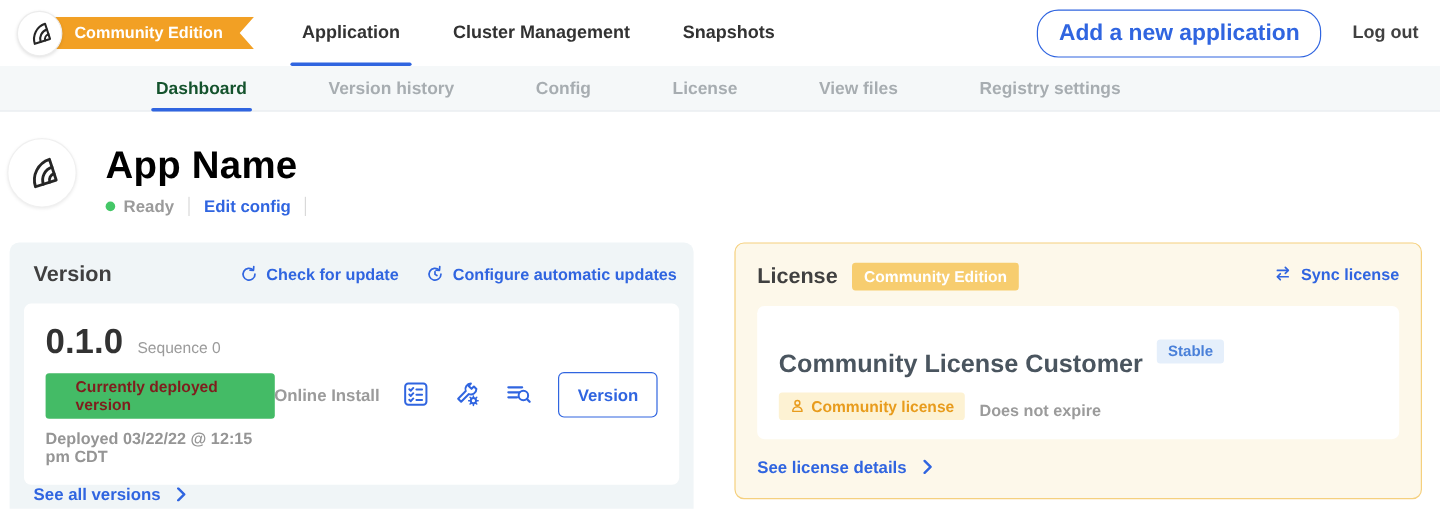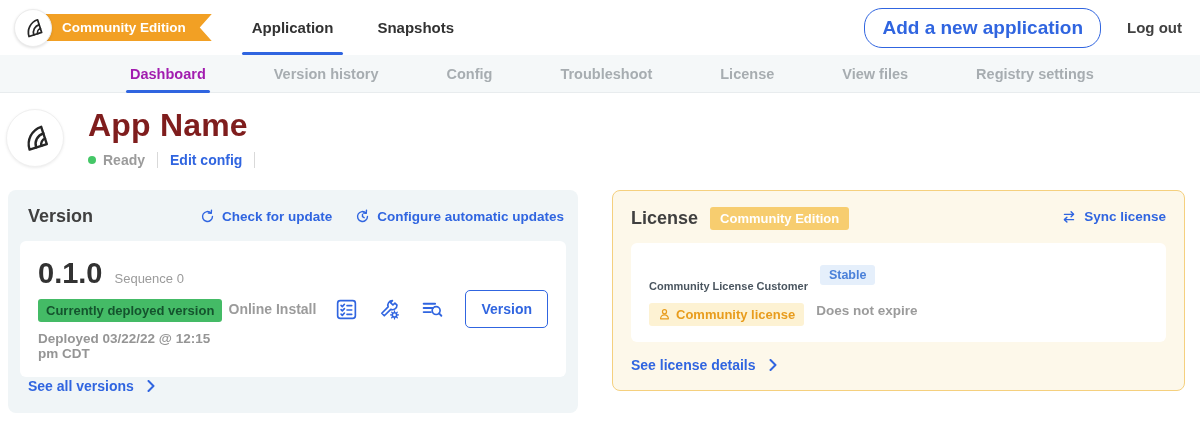--- a/index.html
+++ b/index.html
@@ -74,40 +74,40 @@
     background: #f5f8f9;
     border-bottom: 1px solid #e8ecee;
     display: flex; align-items: center;
     padding-left: 130px; gap: 68px;
   }
   .subnav-item {
     font-size: 14.5px; font-weight: 600; color: #a7adb1;
     text-decoration: none; height: 38px; display: flex; align-items: center;
     position: relative; cursor: pointer; white-space: nowrap;
   }
-  .subnav-item.active { color: #a21caf; }
+  .subnav-item.active { color: #14532d; }
   .subnav-item.active::after {
     content: ""; position: absolute; left: -4px; right: -4px; bottom: 0;
     height: 3px; background: #3065e0; border-radius: 2px;
   }
   
   .app-header {
     display: flex; align-items: center;
     padding: 14px 10px 10px 6px;
   }
   .app-icon-circle {
     width: 58px; height: 58px; border-radius: 50%;
     background: #ffffff; border: 1px solid #f0f0f0;
     box-shadow: 0 1px 3px rgba(0,0,0,.08);
     display: flex; align-items: center; justify-content: center;
     flex: none;
   }
   .app-icon-circle svg { transform: rotate(-18deg); }
   .app-header-text { margin-left: 24px; }
-  .app-name { font-size: 32px; font-weight: 700; color: #7f1d1d; letter-spacing: .2px; }
+  .app-name { font-size: 32px; font-weight: 700; color: #000000; letter-spacing: .2px; margin-top: 12px; }
   .status-row { display: flex; align-items: center; margin-top: 8px; justify-content: space-between; }
   .status-dot { width: 8px; height: 8px; border-radius: 50%; background: #44c767; flex: none; }
   .status-text { font-size: 14px; font-weight: 600; color: #9b9b9b; margin-left: 7px; }
   .v-divider { width: 1px; height: 16px; background: #d9d9d9; margin: 0 12px; }
   .edit-config-link { font-size: 14px; font-weight: 700; color: #3065e0; text-decoration: none; cursor: pointer; }
   
   .cards-row { display: flex; align-items: flex-start; gap: 34px; padding: 12px 0 0 8px; }
   .card-title { font-size: 18px; font-weight: 700; color: #404040; }
   .icon-link {
     display: inline-flex; align-items: center; gap: 6px;
@@ -131,23 +131,23 @@
   .version-inner {
     background: #ffffff; border-radius: 6px; margin-top: 14px;
     padding: 16px 18px; display: flex; align-items: center;
   }
   .version-left { }
   .version-number-row { display: flex; align-items: baseline; gap: 12px; }
   .version-number { font-size: 29px; font-weight: 700; color: #323232; }
   .sequence-label { font-size: 13px; font-weight: 500; color: #9b9b9b; }
   .deployed-badge {
     display: inline-block; margin-top: 9px;
-    background: #44bb66; color: #14532d;
+    background: #44bb66; color: #7f1d1d;
     font-size: 13px; font-weight: 700;
-    padding: 4px 8px; border-radius: 3px;
+    padding: 4px 25px; border-radius: 3px;
   }
   .deployed-text { margin-top: 9px; font-size: 13.5px; font-weight: 600; color: #959595; }
   .version-right { margin-left: auto; display: flex; align-items: center; gap: 14px; }
   .install-type { font-size: 14px; font-weight: 600; color: #9b9b9b; white-space: nowrap; margin-right: 2px; }
   .icon-btn { background: none; border: none; padding: 2px; cursor: pointer; display: flex; align-items: center; }
   .redeploy-btn {
     background: #ffffff; border: 1.5px solid #3065e0; color: #3065e0;
     font-family: "Liberation Sans", sans-serif;
     font-size: 14px; font-weight: 700;
     border-radius: 5px; padding: 10px 15px; cursor: pointer; margin-left: 4px;
@@ -165,27 +165,27 @@
     background: #f7cd6f; color: #ffffff;
     font-size: 13px; font-weight: 700;
     padding: 4px 10px; border-radius: 3px;
   }
   .license-card-header .sync-wrap { margin-left: auto; }
   .license-inner {
     background: #ffffff; border-radius: 6px; margin-top: 13px;
     padding: 14px 18px 16px 18px;
   }
   .customer-row { display: flex; align-items: center; gap: 12px; }
-  .customer-name { font-size: 11px; font-weight: 700; color: #4a555f; margin-top: 23px; }
+  .customer-name { font-size: 21px; font-weight: 700; color: #4a555f; margin-top: 23px; }
   .channel-badge {
     background: #e5effb; color: #4a80d9;
     font-size: 12.5px; font-weight: 600;
     padding: 3px 9px; border-radius: 3px;
   }
-  .license-meta-row { display: flex; align-items: flex-start; margin-top: 11px; gap: 12px; }
+  .license-meta-row { display: flex; align-items: flex-end; margin-top: 11px; gap: 12px; }
   .license-type-badge {
     display: inline-flex; align-items: center; gap: 5px;
     background: #fdf2d3; color: #e89c1d;
     font-size: 13px; font-weight: 700;
     padding: 4px 9px; border-radius: 3px;
   }
   .expiry-text { font-size: 13.5px; font-weight: 600; color: #9b9b9b; }
   .license-details-link { margin-top: 15px; }
 </style>
 </head>
@@ -200,34 +200,34 @@
           <path d="M10.5 19.5 A9 9 0 0 1 19.5 10.5"></path>
           <path d="M15 19.5 A4.5 4.5 0 0 1 19.5 15"></path>
         </svg>
       </span>
     </div>
     <div class="ribbon">Community Edition</div>
   </div>
 
   <nav class="topnav-items">
     <a class="topnav-item active">Application</a>
+    <a class="topnav-item">Cluster Management</a>
     <a class="topnav-item">Snapshots</a>
   </nav>
 
   <div class="topnav-spacer"></div>
 
   <button class="add-app-btn">Add a new application</button>
   <a class="logout-link">Log out</a>
 </header>
 
 <nav class="subnav">
   <a class="subnav-item active">Dashboard</a>
   <a class="subnav-item">Version history</a>
   <a class="subnav-item">Config</a>
-  <a class="subnav-item">Troubleshoot</a>
   <a class="subnav-item">License</a>
   <a class="subnav-item">View files</a>
   <a class="subnav-item">Registry settings</a>
 </nav>
 
 <section class="app-header">
   <div class="app-icon-circle">
     <span style="display:flex;">
       <svg width="30" height="30" viewBox="0 0 24 24" fill="none" stroke="#262626" stroke-width="1.9" stroke-linejoin="round" stroke-linecap="round">
         <path d="M5 19.5 A14.5 14.5 0 0 1 19.5 5 L19.5 19.5 Z"></path>

